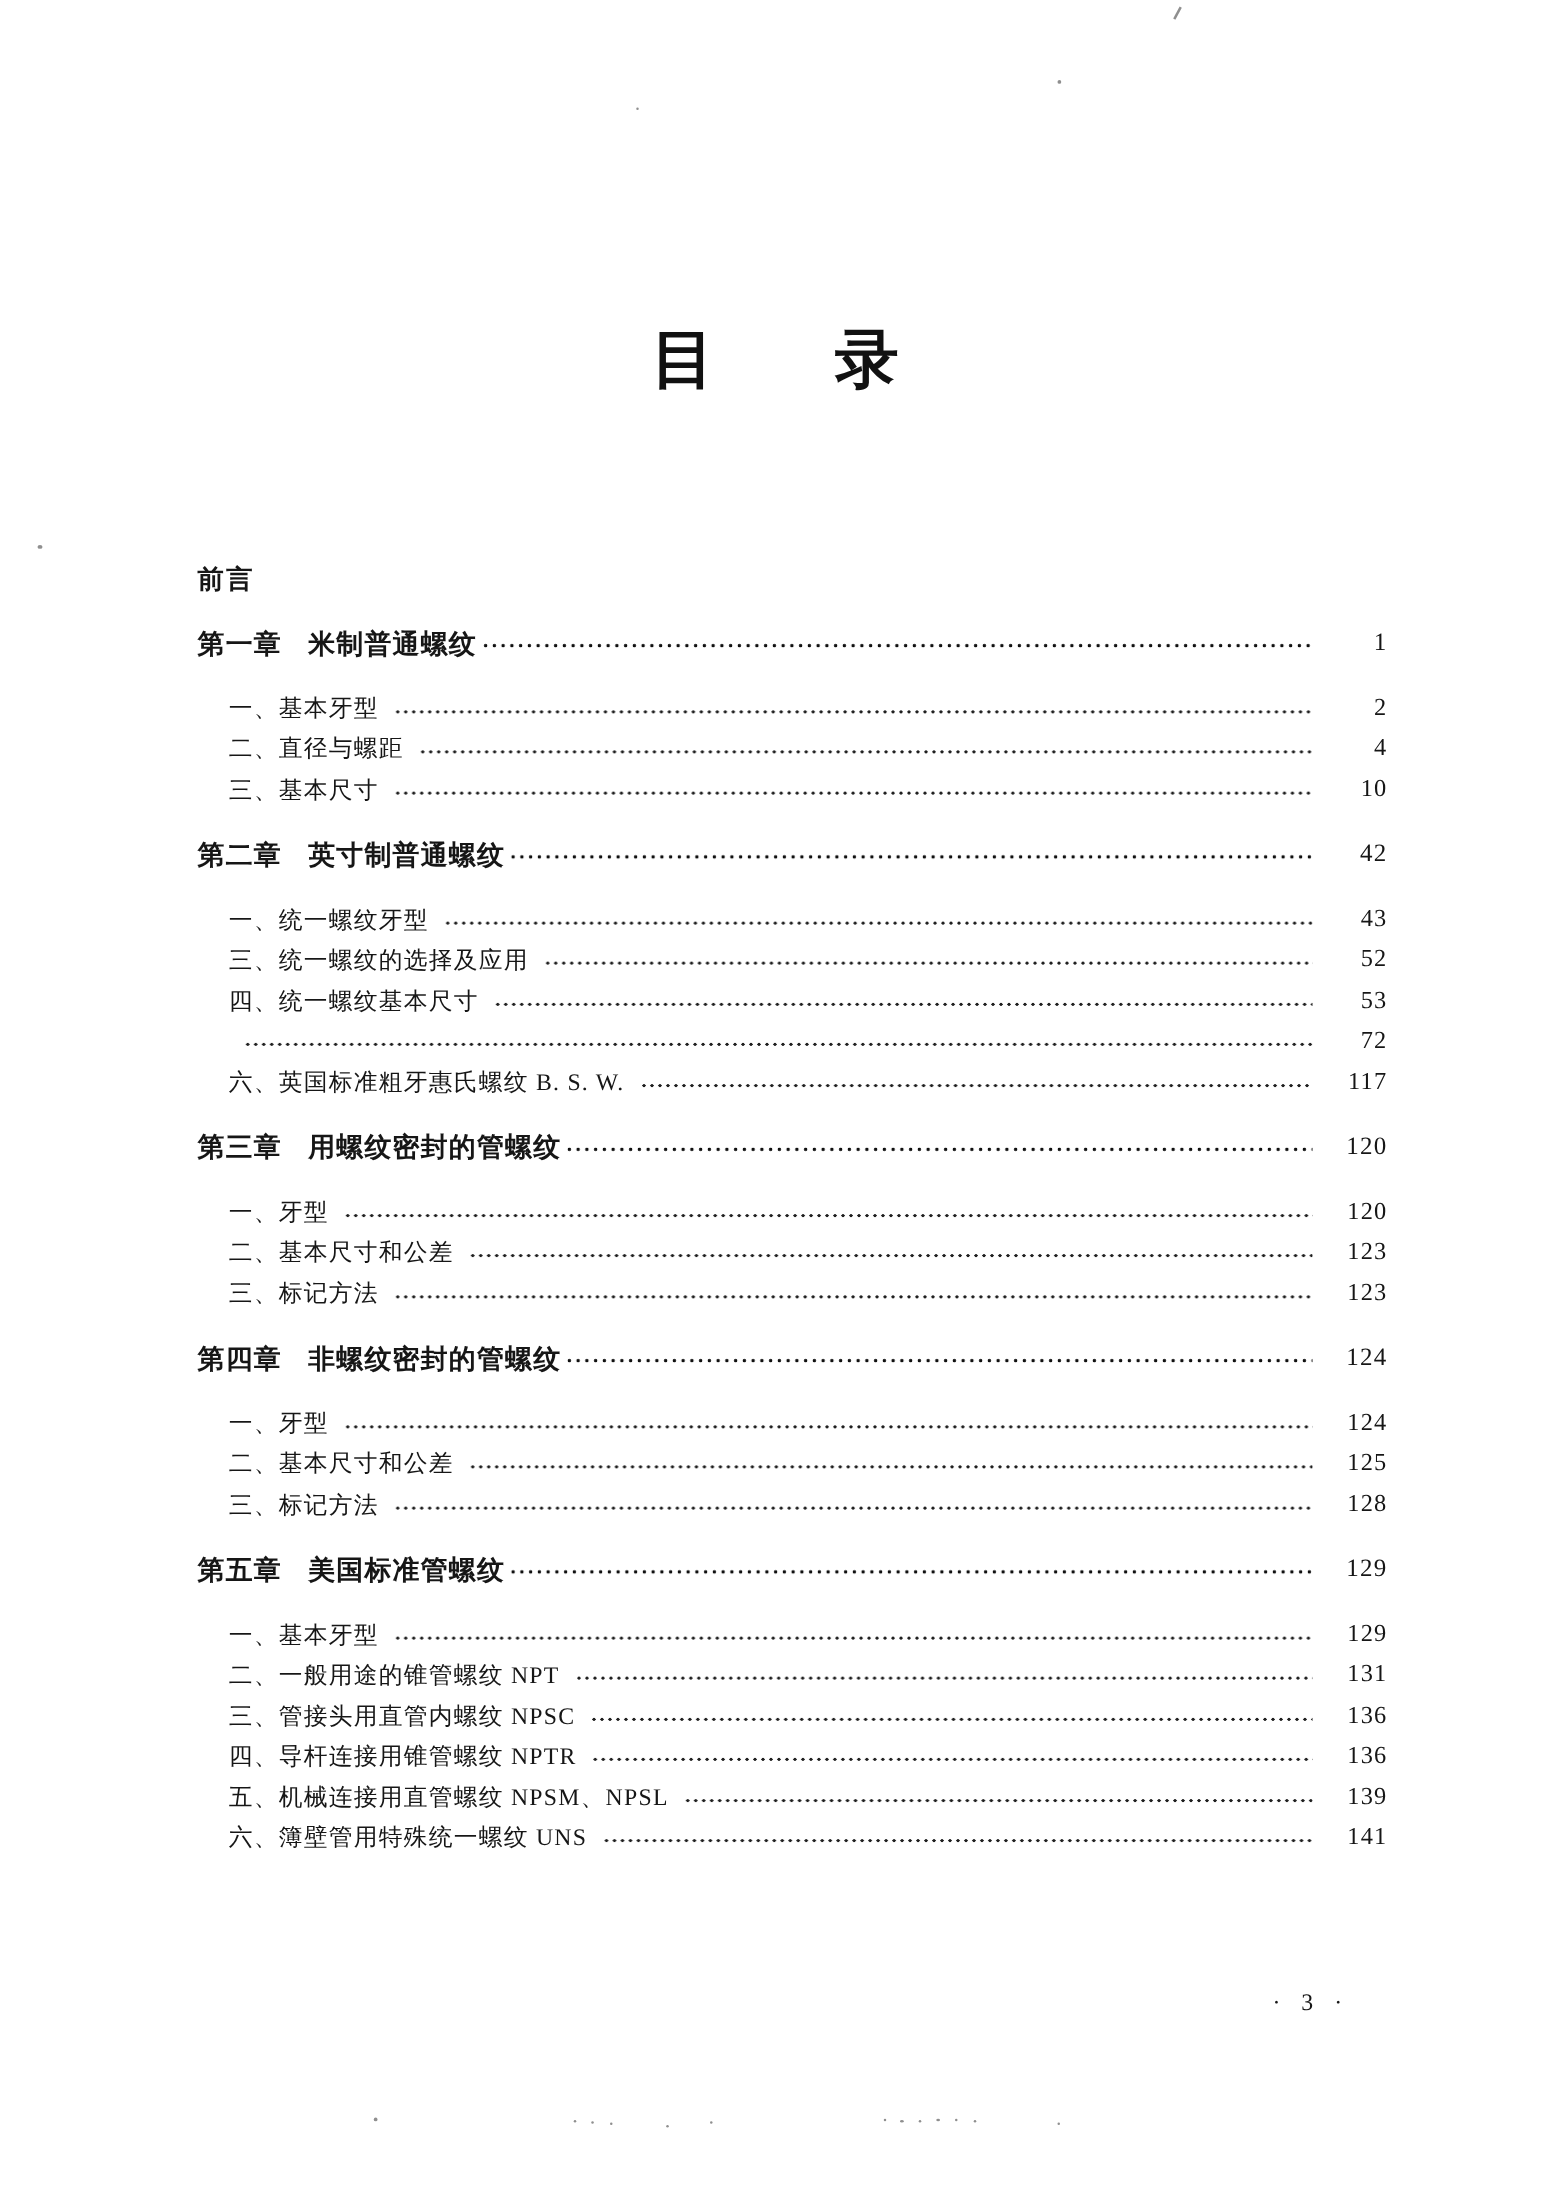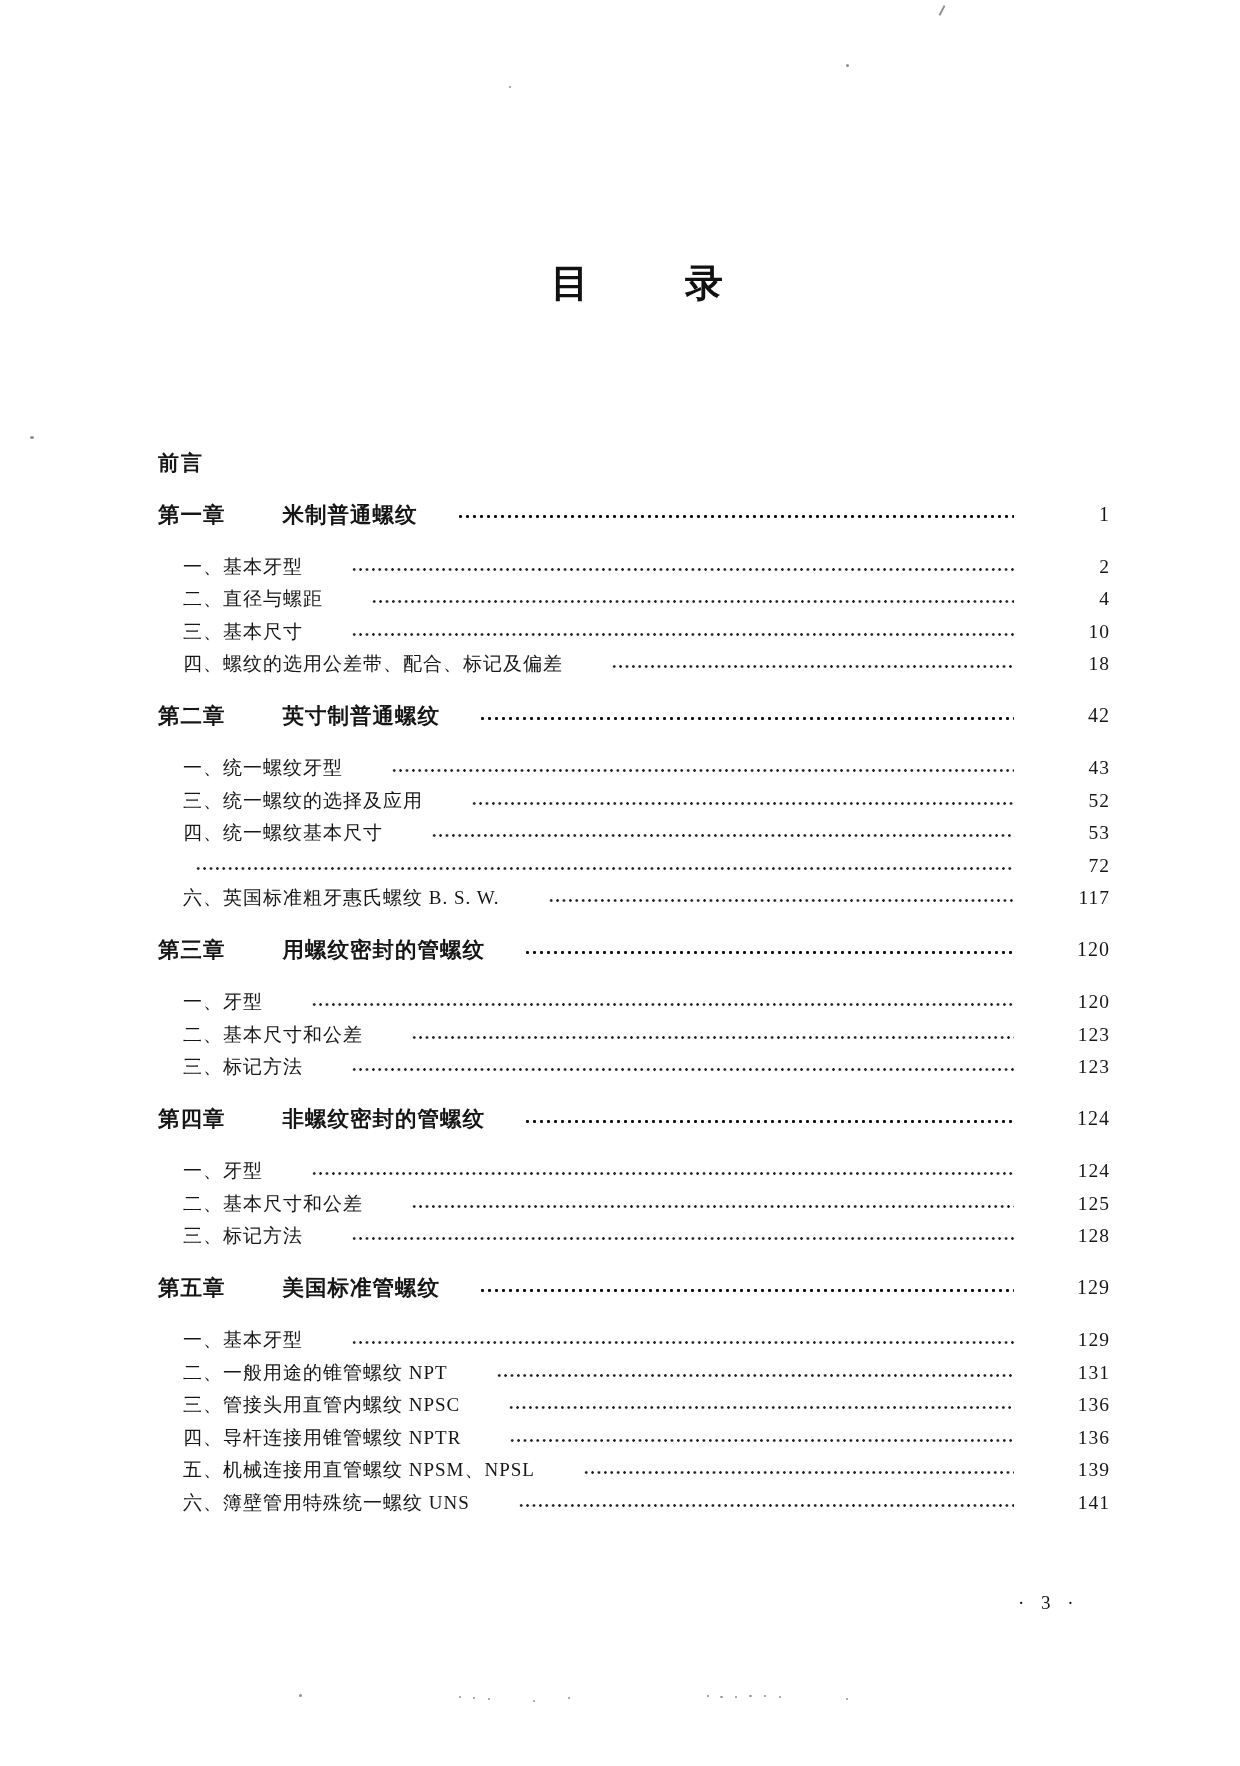--- a/index.html
+++ b/index.html
@@ -6,23 +6,23 @@
   body{
     width:1240px;height:1766px;
     background:#ffffff;
     position:relative;
     font-family:"Liberation Serif","DejaVu Serif",serif;
     color:#161616;
     overflow:hidden;
   }
   .page-title{
     position:absolute;
-    left:551px;top:264px;
+    left:521px;top:264px;
     margin:0;
-    font-size:38px;
+    font-size:51px;
     font-weight:700;
     letter-spacing:96px;
     line-height:1;
     white-space:nowrap;
     color:#111;
   }
   .toc{
     position:absolute;
     left:158px;top:446px;
     width:952px;
@@ -33,21 +33,20 @@
     display:flex;align-items:center;
     font-size:21px;font-weight:700;
     letter-spacing:2px;
   }
   .toc-row{
     display:flex;align-items:center;
     height:32.5px;
     font-size:19px;
     letter-spacing:1px;
     white-space:nowrap;
-    gap:36px;
   }
   .toc-row.chapter{
     font-size:21.5px;
     font-weight:700;
     margin:19px 0 20px 0;
   }
   .toc-row.section{
     padding-left:25px;
     justify-content:flex-end;
   }
@@ -119,26 +118,20 @@
           <span class="pagenum">4</span>
         </div>
 
         <div class="toc-row section">
 
           <span class="entry-title">三、基本尺寸</span>
           <span class="leader"></span>
           <span class="pagenum">10</span>
         </div>
 
-        <div class="toc-row section">
-
-          <span class="entry-title">四、螺纹的选用公差带、配合、标记及偏差</span>
-          <span class="leader"></span>
-          <span class="pagenum">18</span>
-        </div>
 
         <div class="toc-row chapter">
           <span class="chap-num">第二章</span>
           <span class="entry-title">英寸制普通螺纹</span>
           <span class="leader"></span>
           <span class="pagenum">42</span>
         </div>
 
         <div class="toc-row section">
 

